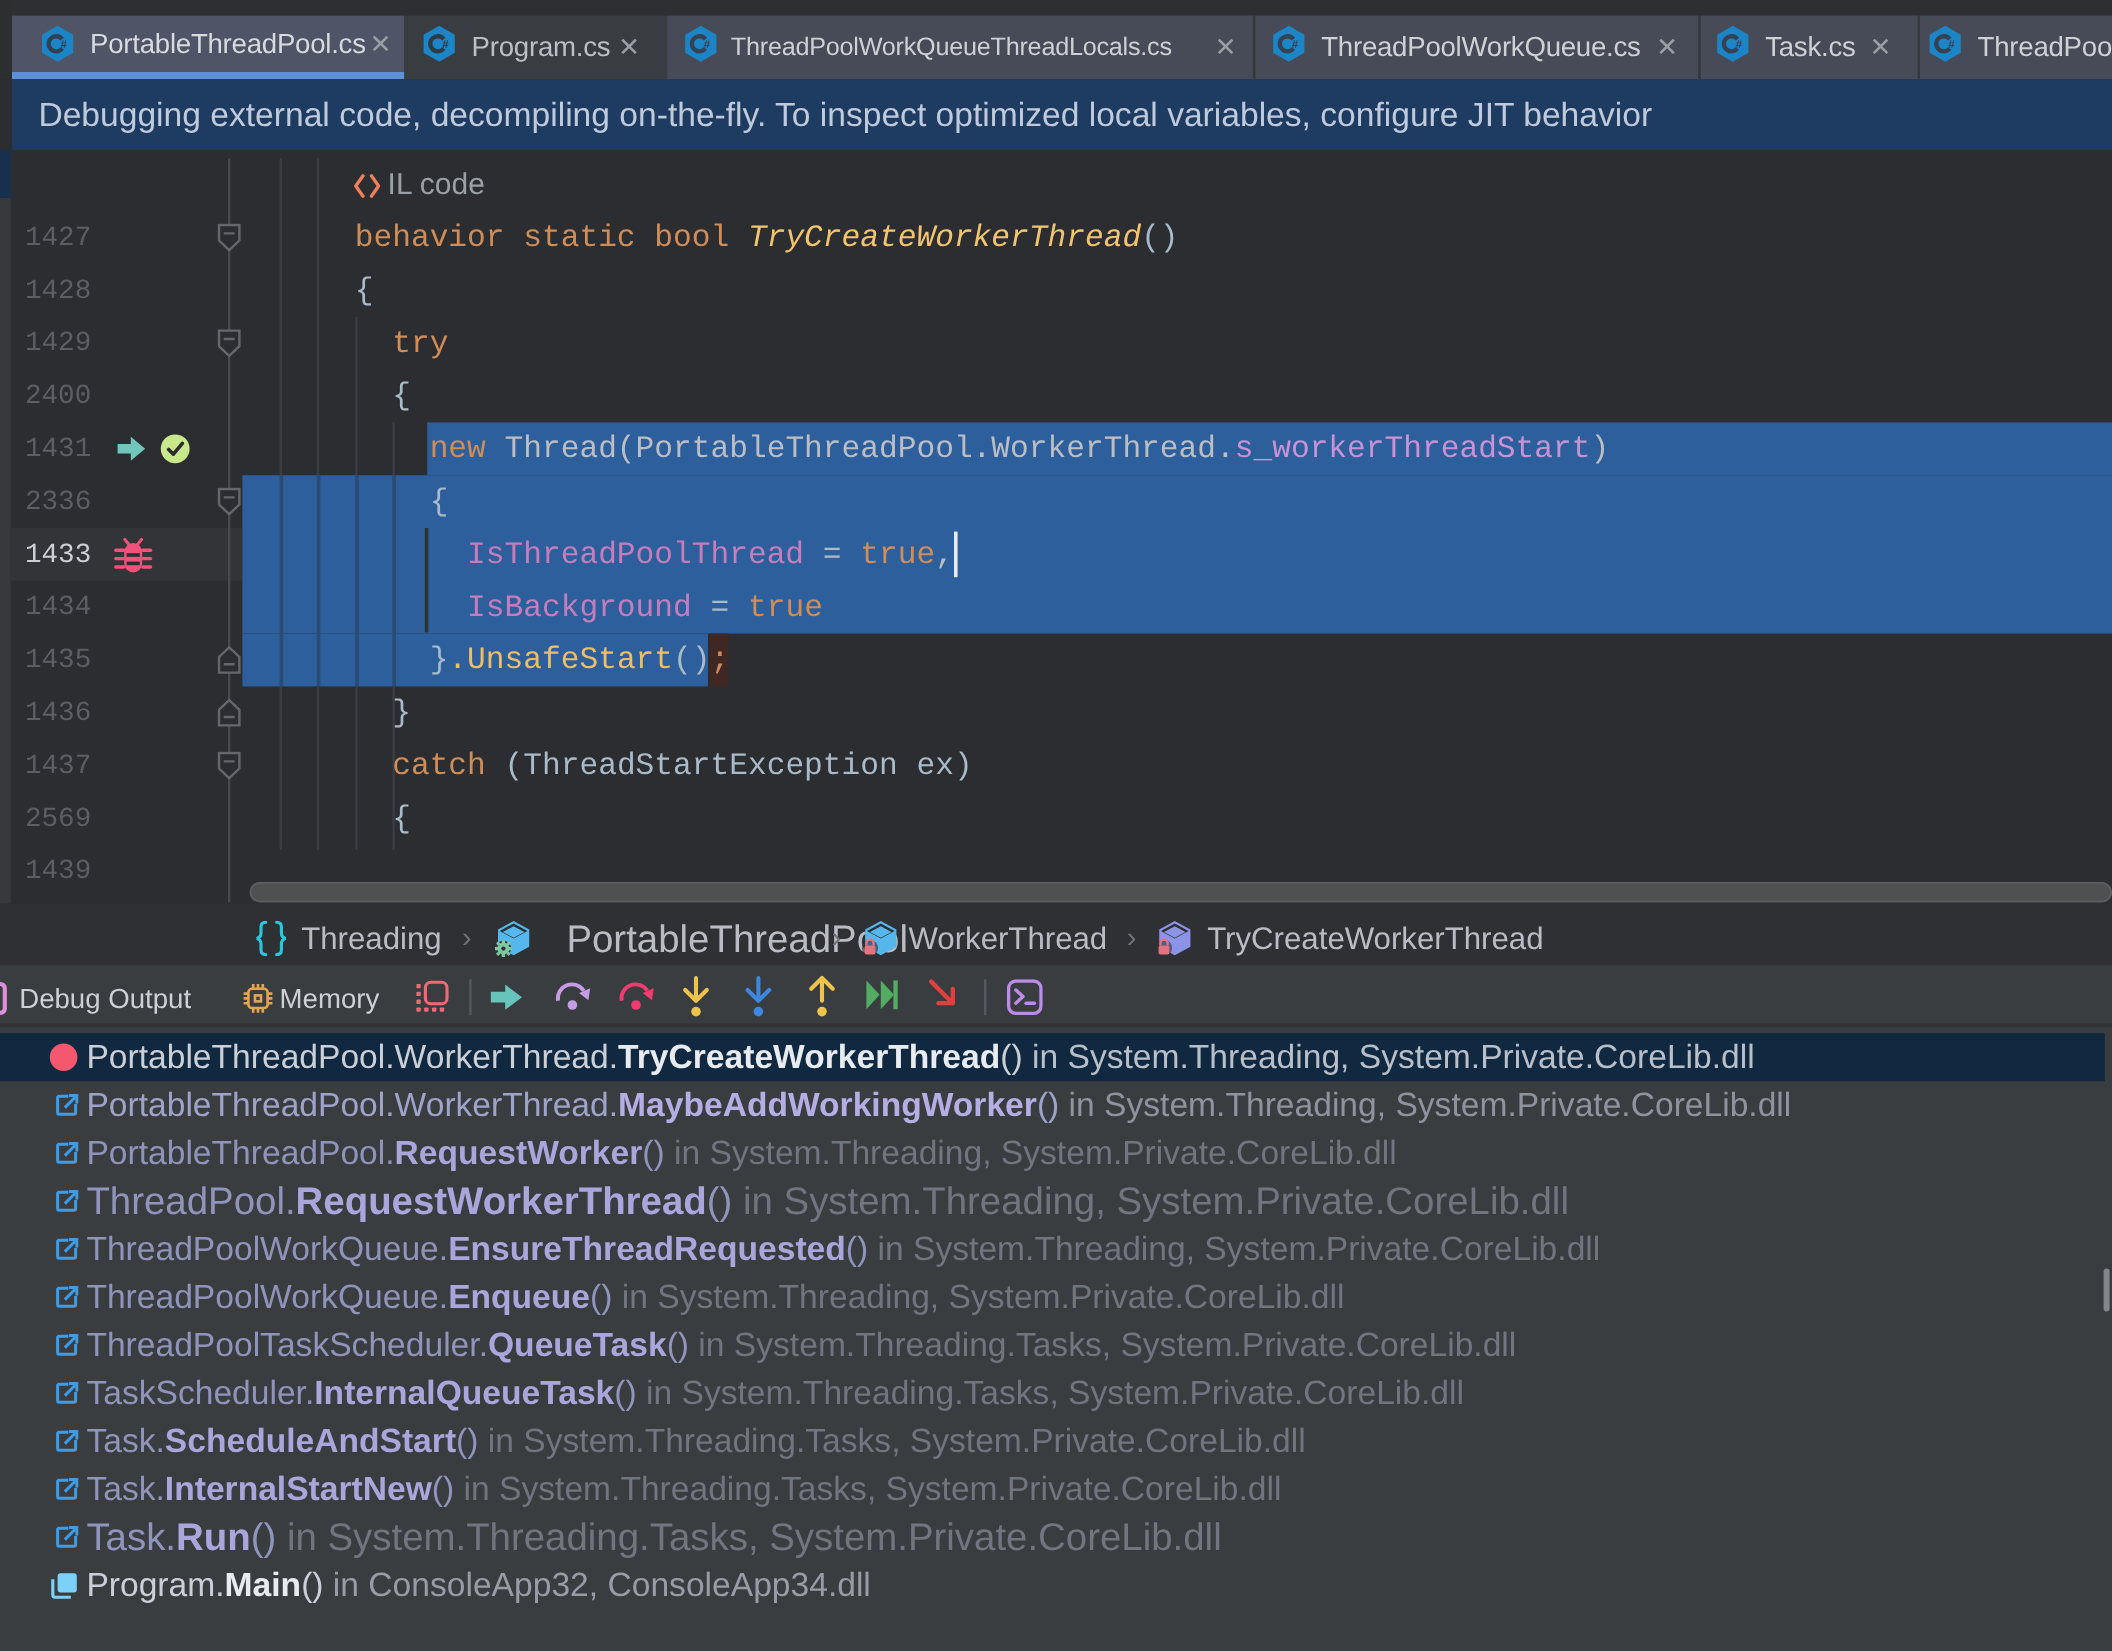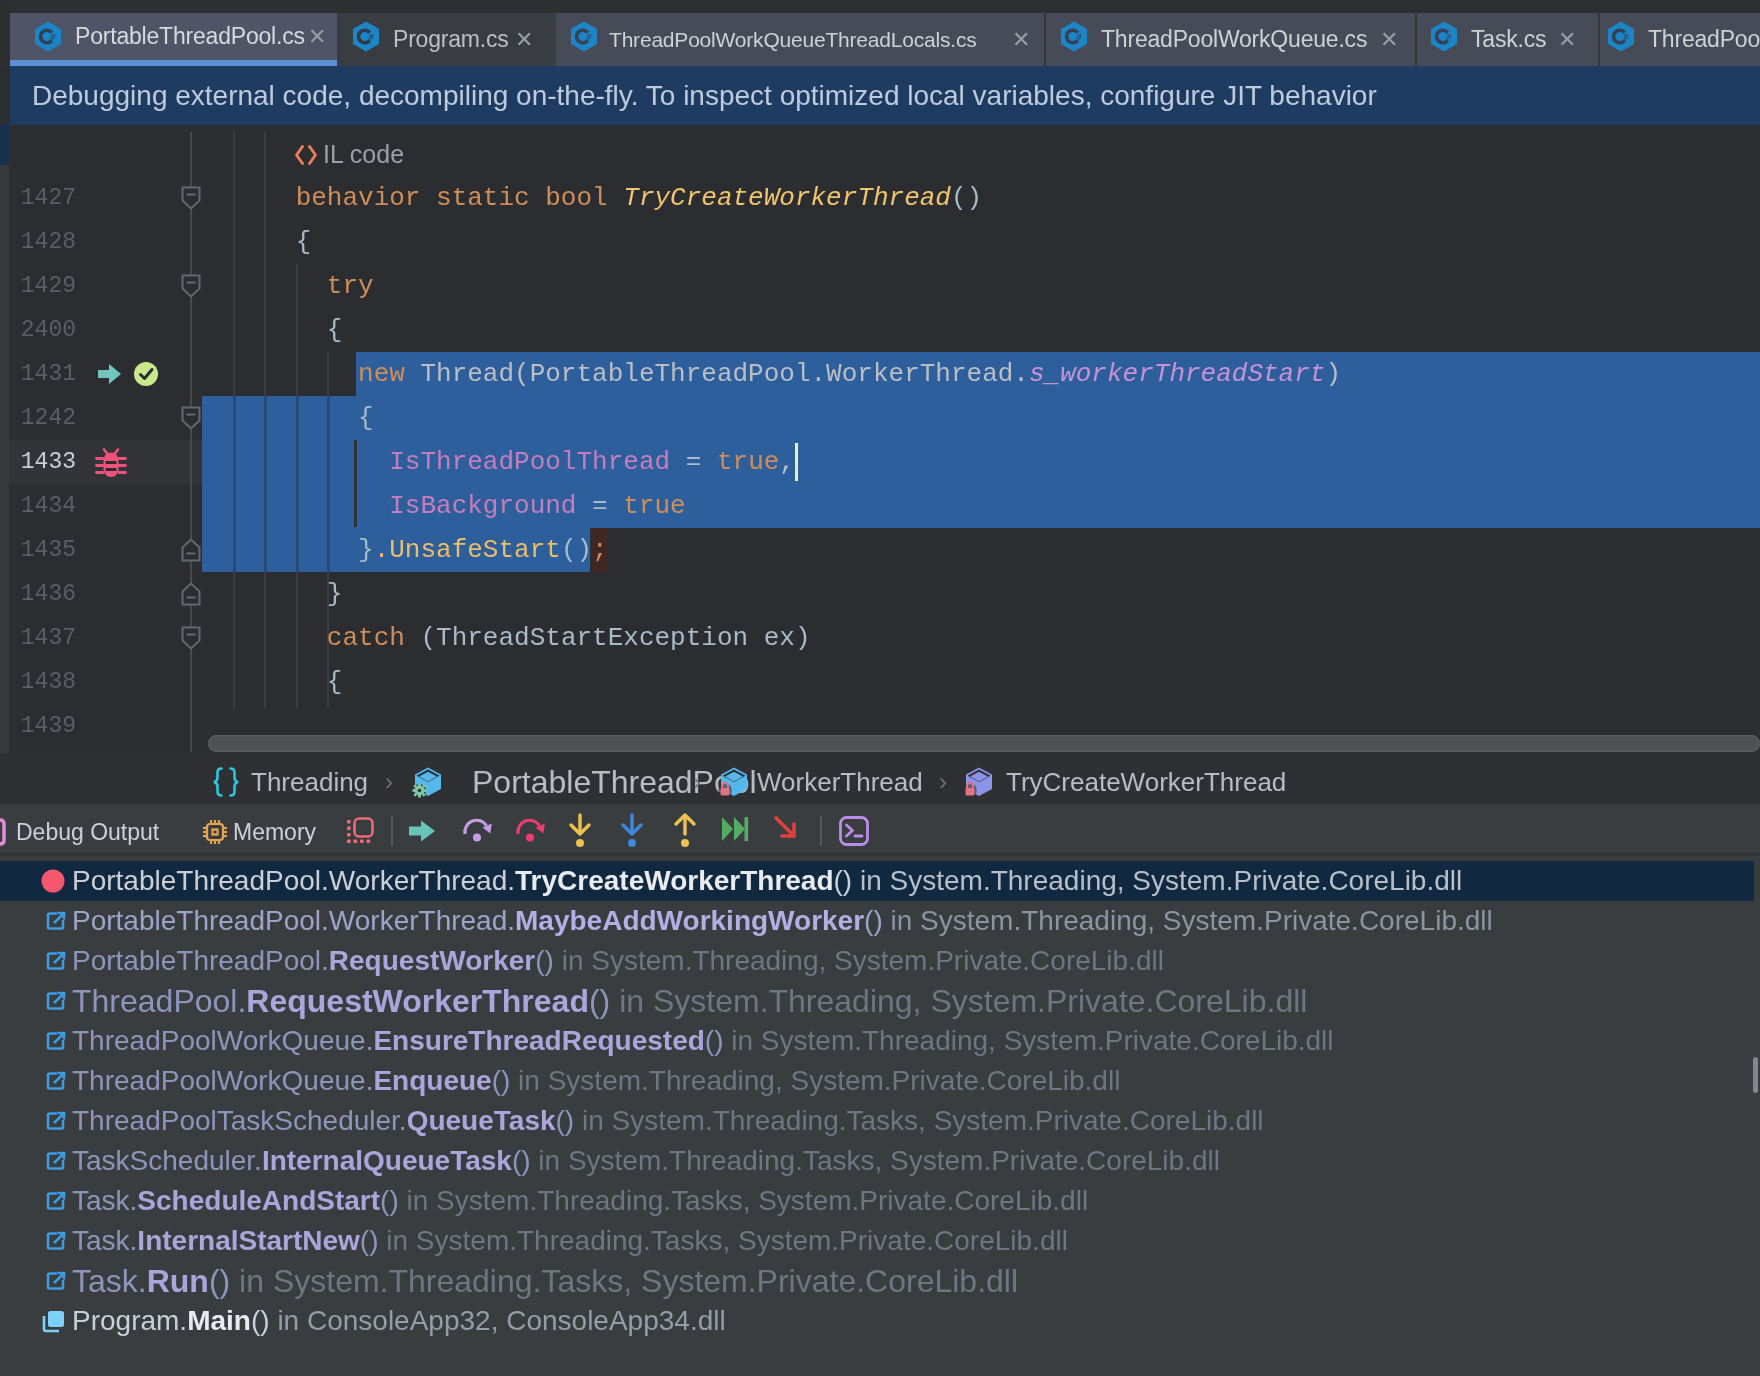--- a/index.html
+++ b/index.html
@@ -3,21 +3,21 @@
 *{margin:0;padding:0;box-sizing:border-box}
 html,body{width:1760px;height:1376px;overflow:hidden}
 body{position:relative;background:#2b2d30;font-family:"Liberation Sans",sans-serif;-webkit-font-smoothing:antialiased}
 .abs{position:absolute}
 .codeline{position:absolute;left:202px;height:44px;line-height:44px;font-family:"Liberation Mono",monospace;font-size:26px;white-space:pre;color:#bcbec4}
 .pun{color:#a9bac8}
 .lnum{position:absolute;left:0;width:76px;height:44px;line-height:44px;text-align:right;font-family:"Liberation Mono",monospace;font-size:23px;color:#5b5f64}
 .kw{color:#d08d58}
 .meth{color:#f2c46d;font-style:italic}
 .prop{color:#c77dbb}
-.fld{color:#c892d4;font-style:italic}
+.fld{color:#c892d4;}
 .guide{position:absolute;width:2px}
 .guide.g-blue{width:3px}
 .g-gray{background:#3a3d41}
 .g-blue{background:#2b4a74}
 .tabtext{font-size:23px;letter-spacing:-0.2px;color:#ced1d6}
 .x{font-size:22px;color:#999fa6}
 </style></head>
 <body>
 
 <div class="abs" style="left:0;top:0;width:1760px;height:66px;background:#313438"></div>
@@ -115,27 +115,27 @@
 
 <div class="abs" style="left:354px;top:440px;width:3px;height:87px;background:#2e3236"></div>
 
 <div class="abs" style="left:190px;top:132px;width:2px;height:620px;background:#474a4d"></div>
 
 <div class="lnum" style="top:176px">1427</div>
 <div class="lnum" style="top:220px">1428</div>
 <div class="lnum" style="top:264px">1429</div>
 <div class="lnum" style="top:308px">2400</div>
 <div class="lnum" style="top:352px">1431</div>
-<div class="lnum" style="top:396px">1242</div>
+<div class="lnum" style="top:396px">2336</div>
 <div class="lnum" style="top:440px;color:#ccd0d6">1433</div>
 <div class="lnum" style="top:484px">1434</div>
 <div class="lnum" style="top:528px">1435</div>
 <div class="lnum" style="top:572px">1436</div>
 <div class="lnum" style="top:616px">1437</div>
-<div class="lnum" style="top:660px">1438</div>
+<div class="lnum" style="top:660px">2569</div>
 <div class="lnum" style="top:704px">1439</div>
 
 <svg class="abs" style="left:181px;top:186px" width="20" height="24" viewBox="0 0 20 24">
     <polygon points="1.5,1.5 18.5,1.5 18.5,14.5 10,22.5 1.5,14.5" fill="#2b2d30" stroke="#64686c" stroke-width="2"></polygon>
     <line x1="5.5" y1="8.5" x2="14.5" y2="8.5" stroke="#64686c" stroke-width="2"></line>
   </svg>
 <svg class="abs" style="left:181px;top:274px" width="20" height="24" viewBox="0 0 20 24">
     <polygon points="1.5,1.5 18.5,1.5 18.5,14.5 10,22.5 1.5,14.5" fill="#2b2d30" stroke="#64686c" stroke-width="2"></polygon>
     <line x1="5.5" y1="8.5" x2="14.5" y2="8.5" stroke="#64686c" stroke-width="2"></line>
   </svg>

